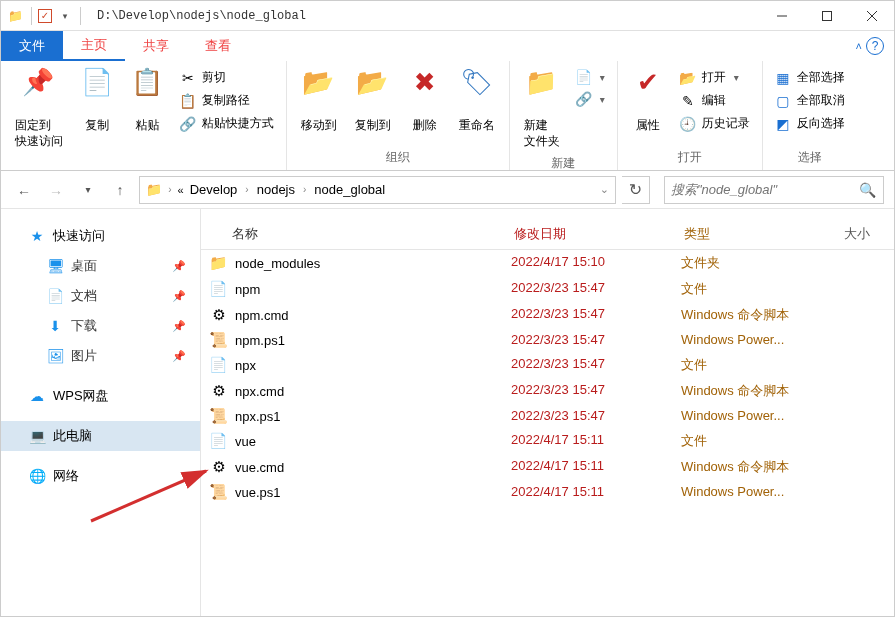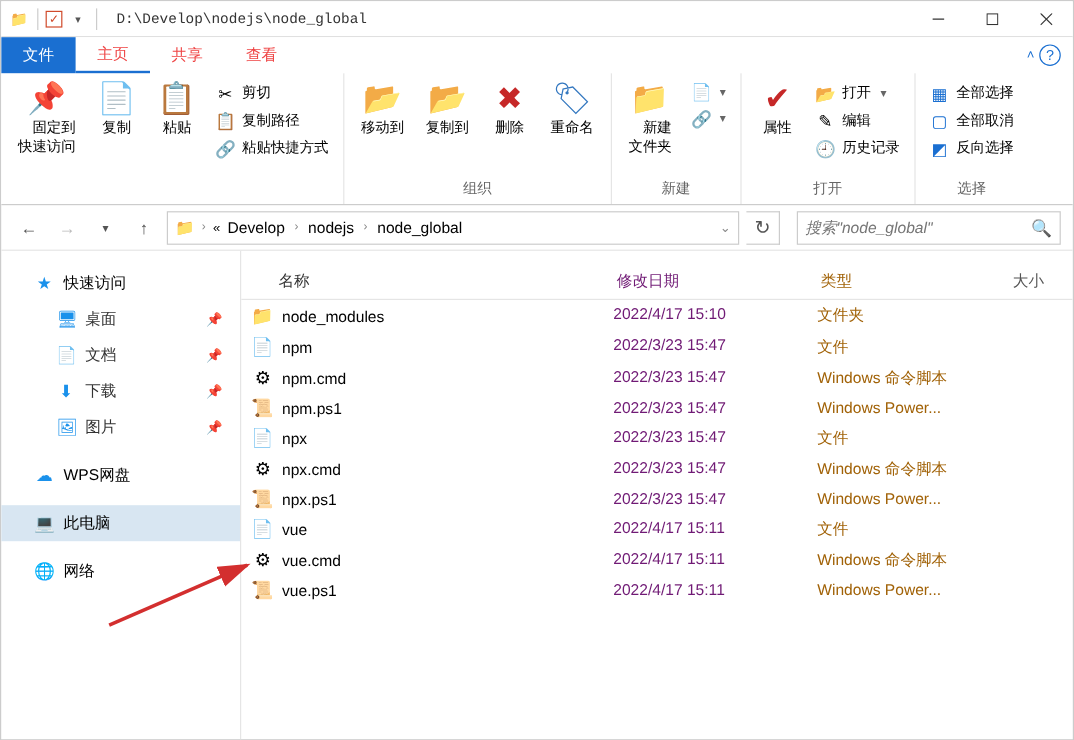--- a/index.html
+++ b/index.html
@@ -24,21 +24,21 @@
 .tabs .help { margin-left:auto; display:flex; align-items:center; gap:4px; padding-right:10px; font-size:12px; color:#1a6fd1; }
 .help-circle { width:18px; height:18px; border-radius:50%; border:1px solid #1a6fd1; color:#1a6fd1; display:flex; align-items:center; justify-content:center; font-size:12px; }
 
 
 .ribbon { height:110px; display:flex; border-bottom:1px solid #ccc; background:#fff; }
 .rgroup { display:flex; flex-direction:column; border-right:1px solid #e5e5e5; padding:4px 8px 2px 8px; }
 .rgroup-body { flex:1; display:flex; align-items:flex-start; gap:6px; }
 .rgroup-label { text-align:center; font-size:12px; color:#666; padding:2px 0; }
 .bigbtn { display:flex; flex-direction:column; align-items:center; justify-content:flex-start; padding:4px 6px; cursor:pointer; min-width:44px; }
 .bigbtn .ic { font-size:26px; line-height:1; margin-bottom:4px; }
-.bigbtn .lbl { font-size:12px; text-align:right; line-height:1.3; white-space:pre; }
+.bigbtn .lbl { font-size:12px; text-align:left; line-height:1.3; white-space:pre;margin-top:19px; }
 .smallcol { display:flex; flex-direction:column; gap:2px; padding-top:2px; }
 .smallbtn { display:flex; align-items:center; gap:6px; font-size:12px; cursor:pointer; padding:2px 4px; white-space:nowrap; }
 .smallbtn .ic { font-size:14px; width:16px; display:inline-block; text-align:center; }
 .chev { font-size:10px; color:#666; margin-left:2px; }
 
 
 .navbar { height:38px; display:flex; align-items:center; gap:6px; padding:4px 10px; border-bottom:1px solid #e5e5e5; }
 .navbar .navbtn { width:26px; height:26px; display:flex; align-items:center; justify-content:center; cursor:pointer; color:#555; font-size:14px; }
 .navbar .navbtn.disabled { color:#bbb; cursor:default; }
 .addr { flex:1; height:28px; border:1px solid #ccc; display:flex; align-items:center; padding:0 6px; gap:4px; font-size:13px; }
@@ -60,21 +60,21 @@
 .side-item.selected { background:#d8e6f2; }
 .side-section { margin-bottom:10px; }
 
 
 .filelist { flex:1; padding:10px 0; overflow:auto; position:relative; }
 .fl-header { display:flex; font-size:13px; color:#333; border-bottom:1px solid #e5e5e5; padding:6px 0;justify-content:flex-end; }
 .fl-header > div { padding:0 10px; cursor:pointer; }
 .fl-row { display:flex; font-size:13px; padding:4px 0; cursor:pointer; }
 .fl-row > div { padding:0 10px; white-space:nowrap; overflow:hidden; text-overflow:ellipsis; }
 .col-name { width:300px; display:flex; align-items:center; gap:8px; }
-.col-date { width:170px; color:#701a75; }
+.col-date { width:170px; color:#b91c1c; }
 .col-type { width:160px; color:#a16207; }
 .col-size { width:60px; color:#555; }
 .fic { width:16px; height:16px; display:inline-flex; align-items:center; justify-content:center; font-size:15px; }
 
 .arrow-annot { position:absolute; left:85px; top:460px; pointer-events:none; }
 
 </style>
 </head>
 <body>
 

